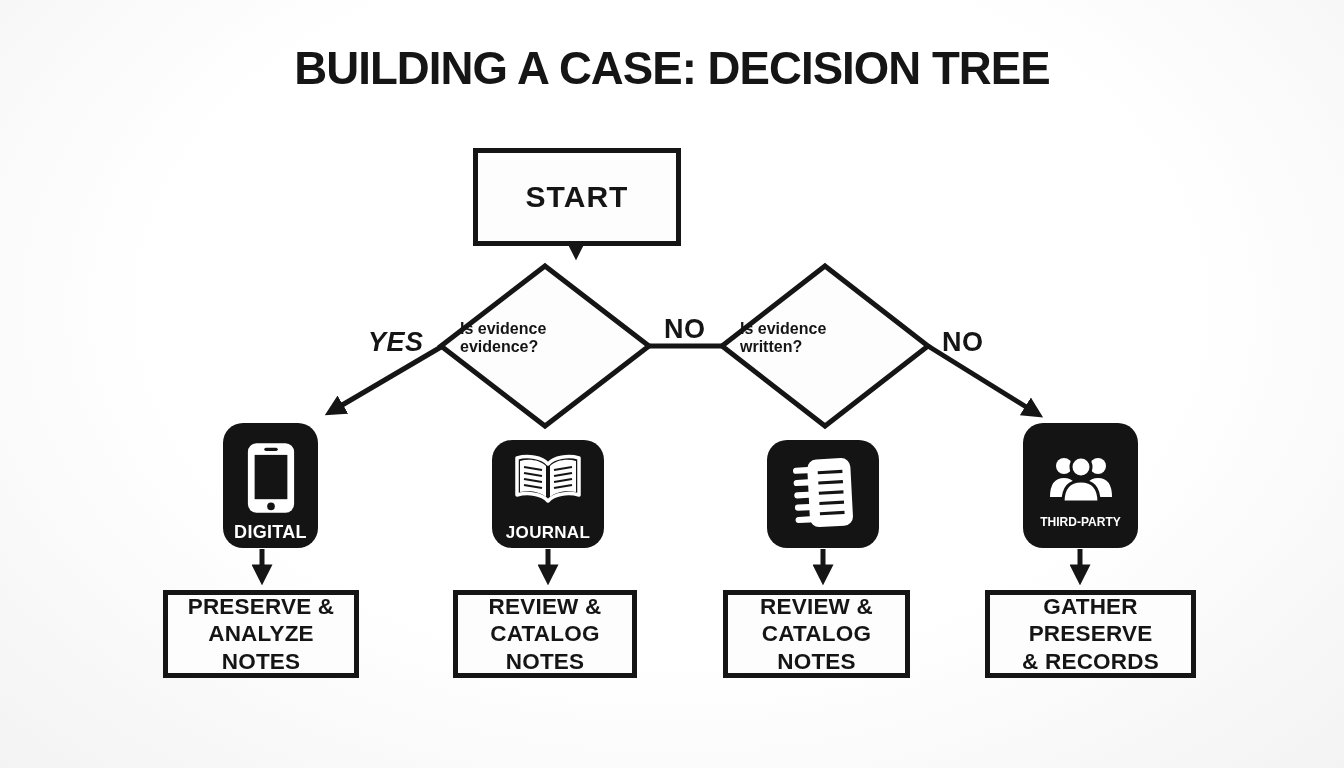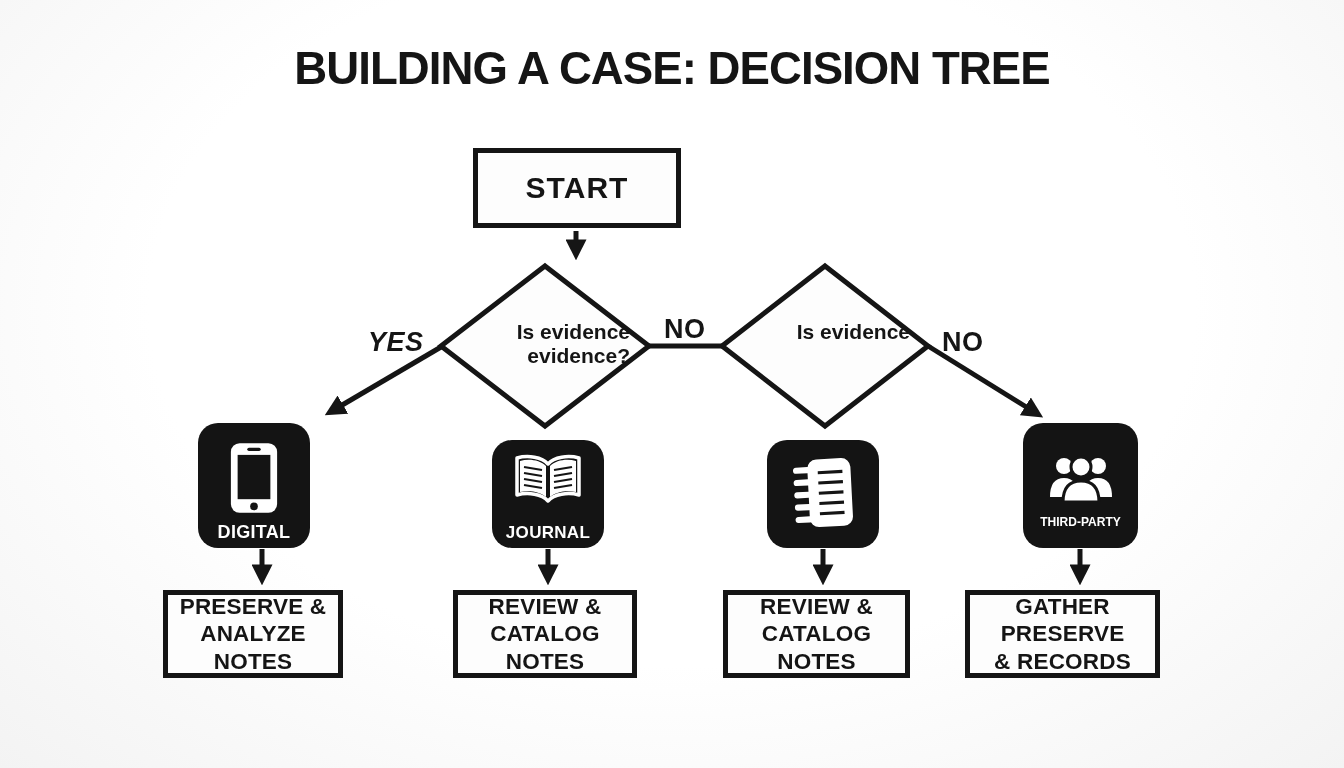--- a/index.html
+++ b/index.html
@@ -17,63 +17,63 @@
     background:radial-gradient(ellipse at 50% 40%, #ffffff 55%, #f3f3f3 100%);
   }
   .title{
     position:absolute;top:40px;left:0;width:100%;
     text-align:center;font-size:47px;font-weight:bold;
     letter-spacing:-1px;color:var(--ink);
     transform:scaleX(0.97);
   }
   .wires{position:absolute;top:0;left:0;width:1344px;height:768px;}
   .startbox{
-    position:absolute;left:473px;top:148px;width:208px;height:80px;
+    position:absolute;left:473px;top:148px;width:208px;height:98px;
     border:5px solid var(--ink);background:var(--box-fill);
     display:flex;align-items:center;justify-content:center;
     font-size:30px;font-weight:bold;letter-spacing:1px;color:var(--ink);
   }
   .decision-text{
-    position:absolute;width:170px;text-align:right;
-    font-size:21px;font-weight:bold;line-height:1.15;color:var(--ink);
+    position:absolute;width:170px;text-align:left;
+    font-size:16px;font-weight:bold;line-height:1.15;color:var(--ink);
   }
   .decision-text.d1{left:460px;top:320px;}
   .decision-text.d2{left:740px;top:320px;}
   .branch-label{
     position:absolute;font-size:27px;font-weight:bold;color:var(--ink);letter-spacing:0.5px;
   }
   .branch-label.yes{left:368px;top:327px;font-style:italic;}
   .branch-label.no-mid{left:664px;top:314px;}
   .branch-label.no-right{left:942px;top:327px;}
   .icon-node{
     position:absolute;background:var(--node-fill);border-radius:20px;
     display:flex;flex-direction:column;align-items:center;justify-content:center;
   }
   .icon-node .iconwrap{flex:0 0 auto;display:flex;align-items:center;justify-content:center;}
   .icon-node .nodelabel{
     color:var(--node-text);font-weight:bold;text-align:center;letter-spacing:0.3px;
   }
-  .node-digital{left:198px;top:423px;width:112px;height:125px;padding-top:12px;}
+  .node-digital{left:223px;top:423px;width:95px;height:125px;padding-top:12px;}
   .node-digital .nodelabel{font-size:18px;margin-top:6px;}
   .node-journal{left:492px;top:440px;width:112px;height:108px;padding-top:8px;gap:12px;}
   .node-journal .nodelabel{font-size:17px;margin-top:5px;}
   .node-notepad{left:767px;top:440px;width:112px;height:108px;}
   .node-third-party{left:1023px;top:423px;width:115px;height:125px;padding-top:10px;}
   .node-third-party .nodelabel{font-size:12px;margin-top:12px;letter-spacing:0px;}
   .action-box{
     position:absolute;top:590px;height:88px;border:5px solid var(--ink);
     background:var(--box-fill);
     display:flex;flex-direction:column;align-items:center;justify-content:center;
     font-size:22.5px;font-weight:bold;line-height:1.22;color:var(--ink);
     text-align:center;letter-spacing:0.2px;
   }
-  .action-1{left:163px;width:180px;justify-content:center;}
+  .action-1{left:163px;width:196px;justify-content:center;}
   .action-2{left:453px;width:184px;}
   .action-3{left:723px;width:187px;}
-  .action-4{left:965px;width:195px;}
+  .action-4{left:985px;width:211px;}
 </style>
 </head>
 <body>
 
 <div class="canvas">
 
   <h1 class="title">BUILDING A CASE: DECISION TREE</h1>
 
   <svg class="wires" viewBox="0 0 1344 768">
     <defs>
@@ -99,20 +99,21 @@
   <div class="startbox">
     <span>START</span>
   </div>
 
   <div class="decision-text d1">
     <div>Is evidence</div>
     <div>evidence?</div>
   </div>
   <div class="decision-text d2">
     <div>Is evidence</div>
+    <div>written?</div>
   </div>
 
   <div class="branch-label yes">YES</div>
   <div class="branch-label no-mid">NO</div>
   <div class="branch-label no-right">NO</div>
 
   <div class="icon-node node-digital">
     <span class="iconwrap">
       <svg width="52" height="76" viewBox="0 0 54 78">
         <rect x="3" y="3" width="48" height="72" rx="9" fill="#ffffff"></rect>

